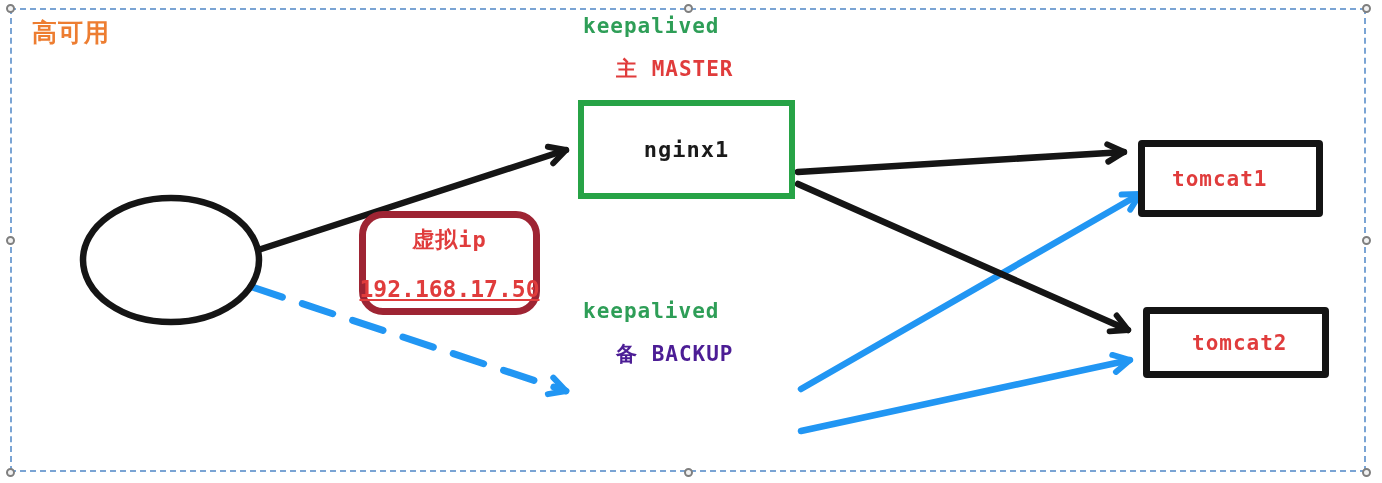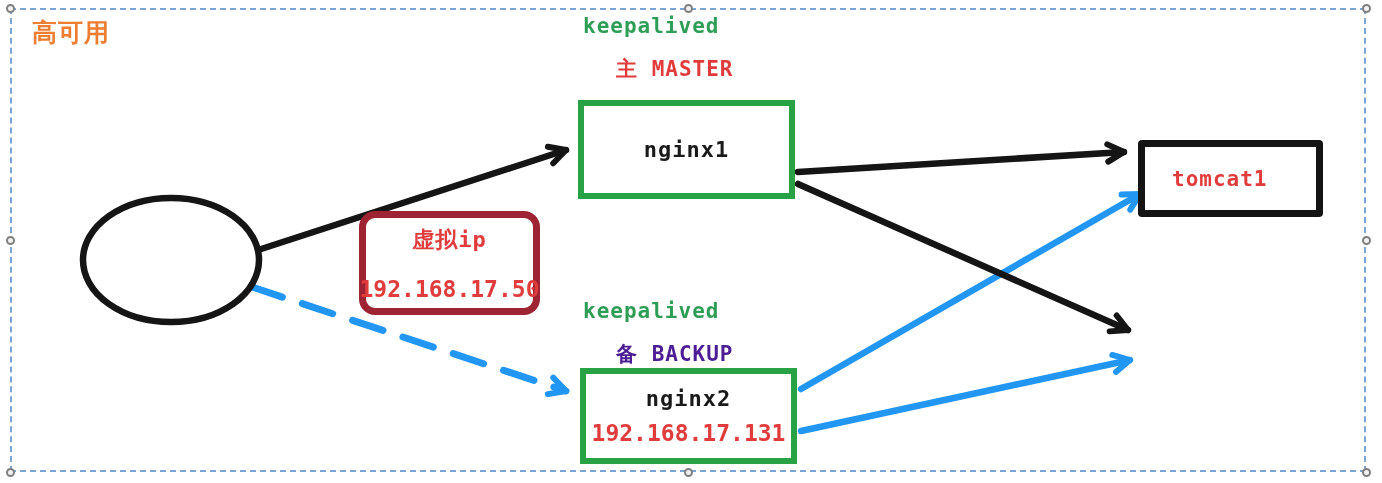--- a/index.html
+++ b/index.html
@@ -48,24 +48,24 @@
     justify-content: center;
     z-index: 2;
   }
   .node .name { color: #1a1a1a; font-size: 22px; letter-spacing: 1px; }
   .node .ip   { color: #E03C3C; font-size: 23px; margin-top: 9px; letter-spacing: 0px; }
   .nginx { border: 6px solid #27A346; }
   .box-nginx1 { left: 578px; top: 100px; width: 217px; height: 99px; align-items: center; }
   .box-nginx2 { left: 580px; top: 368px; width: 217px; height: 96px; }
   .box-vip {
     left: 359px; top: 211px; width: 181px; height: 104px;
-    border: 7px solid #9E2433; border-radius: 16px;
+    border: 7px solid #9E2433; border-radius: 24px;
   }
   .box-vip .name, .box-vip .ip { color: #E03C3C; }
-  .box-vip .ip { margin-top: 21px; }
+  .box-vip .ip { margin-top: 21px; text-decoration: underline; }
   .tomcat {
     border: 7px solid #141414; border-radius: 4px;
     flex-direction: row;
     justify-content: flex-start;
   }
   .tomcat .name { color: #E03C3C; font-size: 21px; }
   .box-tomcat1 { left: 1138px; top: 140px; width: 185px; height: 77px; padding-left: 27px; }
   .box-tomcat2 { left: 1143px; top: 307px; width: 186px; height: 71px; padding-left: 42px; }
 </style>
 </head>
@@ -102,27 +102,26 @@
 
   <div class="node nginx box-nginx1">
     <div class="name">nginx1</div>
   </div>
 
   <div class="node box-vip">
     <div class="name">虚拟ip</div>
     <div class="ip">192.168.17.50</div>
   </div>
 
-  <div class="node nginx box-nginx2">
-    <div class="name">nginx2</div>
-    <div class="ip">192.168.17.131</div>
-  </div>
 
   <div class="node tomcat box-tomcat1">
     <div class="name">tomcat1</div>
+  </div>
+  <div class="node tomcat box-tomcat2">
+    <div class="name">tomcat2</div>
   </div>
 
   <div class="marquee"></div>
   <div class="handle" style="left:6px;   top:4px;"></div>
   <div class="handle" style="left:684px; top:4px;"></div>
   <div class="handle" style="left:1362px;top:4px;"></div>
   <div class="handle" style="left:6px;   top:236px;"></div>
   <div class="handle" style="left:1362px;top:236px;"></div>
   <div class="handle" style="left:6px;   top:468px;"></div>
   <div class="handle" style="left:684px; top:468px;"></div>

